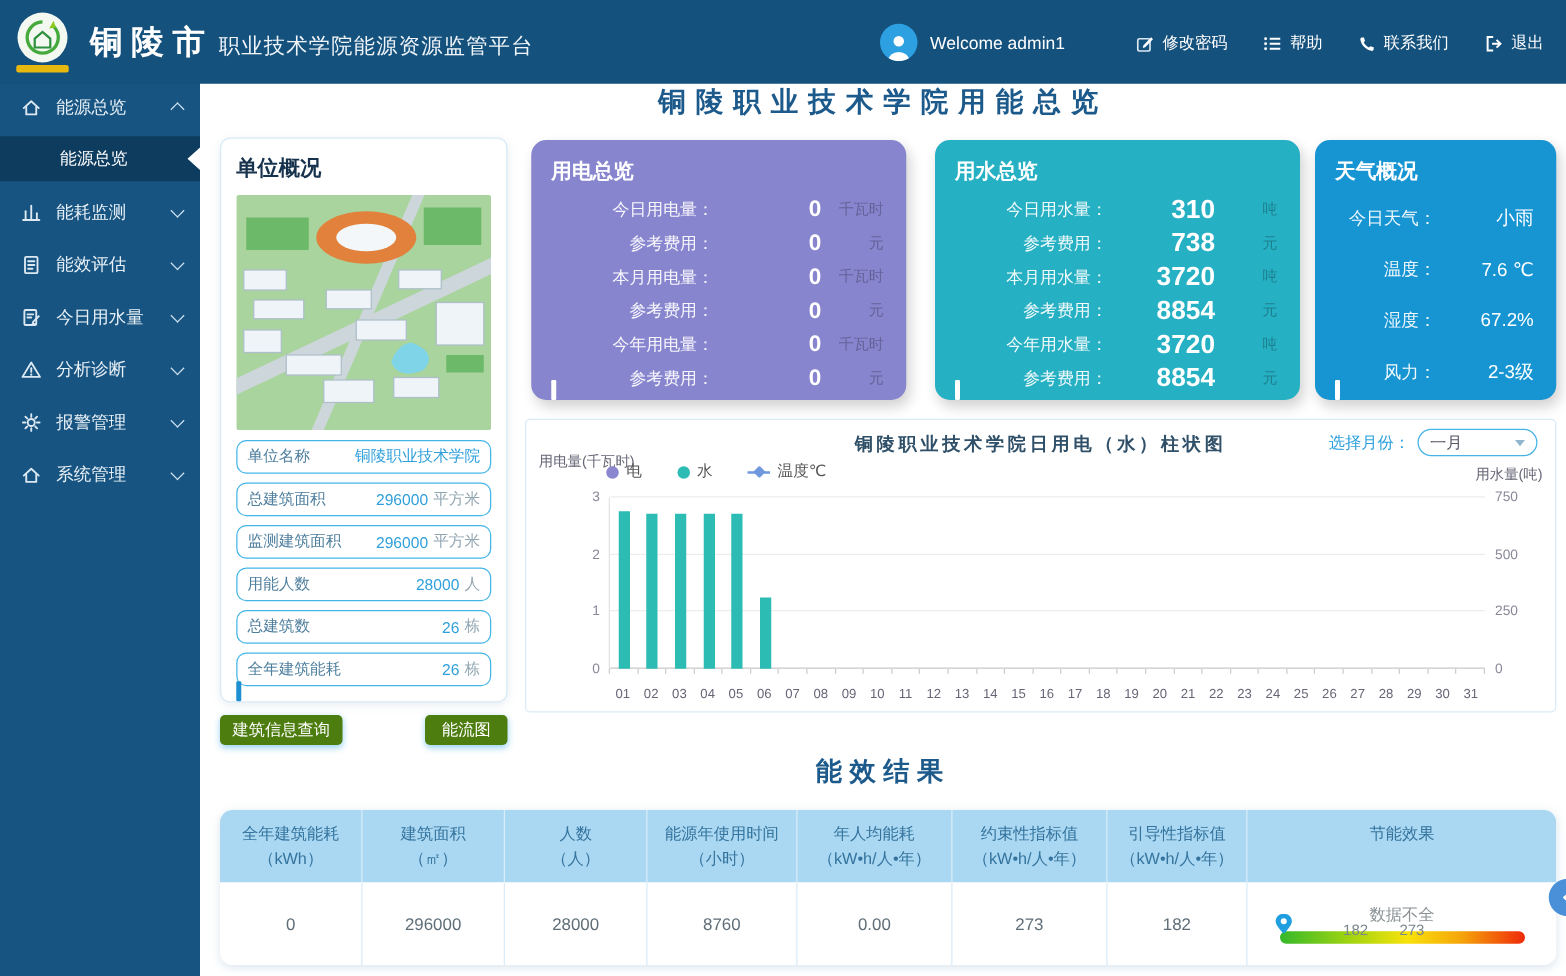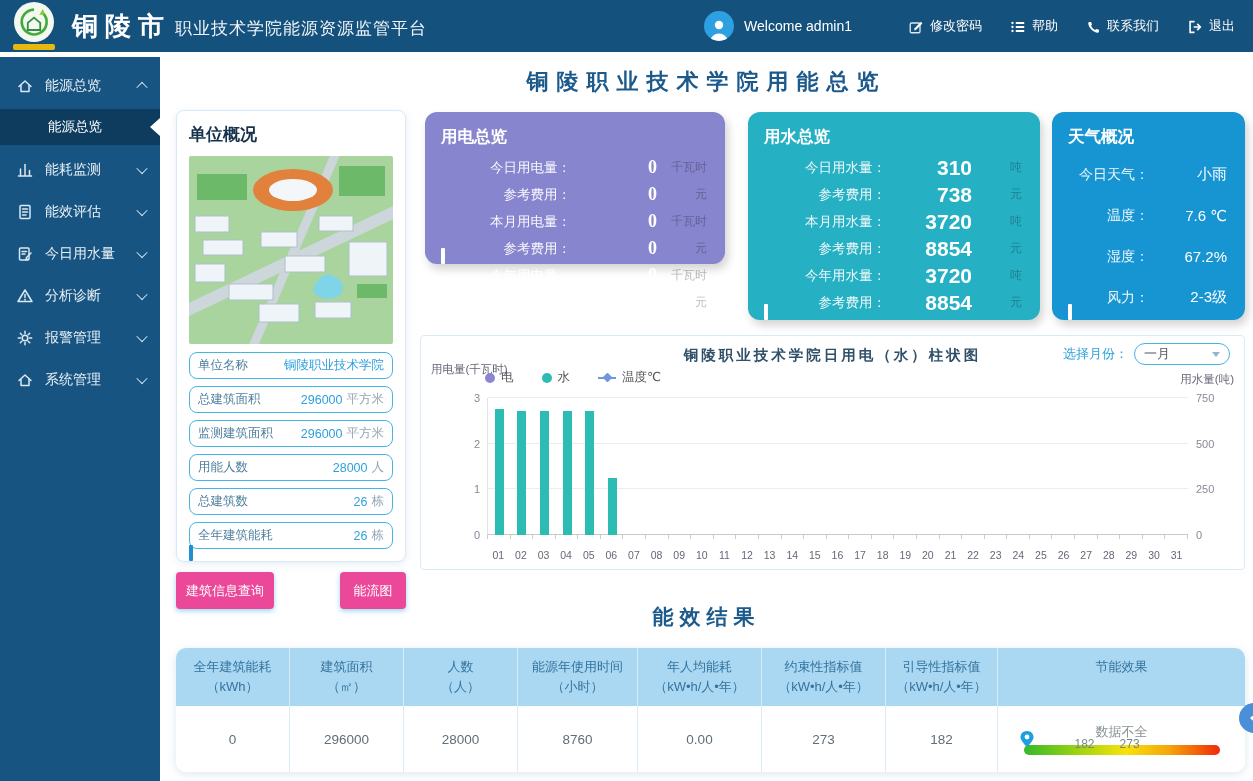--- a/index.html
+++ b/index.html
@@ -1,20 +1,20 @@
 <!DOCTYPE html>
 <html><head>
 <meta charset="utf-8">
 <style>
   * { margin:0; padding:0; box-sizing:border-box; }
   html,body { width:1253px; height:781px; overflow:hidden;
     font-family:"Liberation Sans","DejaVu Sans",sans-serif; background:#fff; position:relative; }
 
   
-  .header { position:absolute; left:0; top:0; width:1253px; height:52px;
+  .header { position:absolute; left:0; top:0; width:1253px; height:67px;
     background:#15517d; display:flex; align-items:center; padding:0 18px 0 10px; z-index:5; }
   .logo-wrap { width:48px; display:flex; flex-direction:column; align-items:center; }
   .logo-circle { width:40px; height:40px; border-radius:50%; background:#f3f8f1;
     display:flex; align-items:center; justify-content:center; }
   .logo-badge { width:42px; height:6px; background:#e7b90f; border-radius:2px; margin-top:2px; }
   .hdr-city { color:#fff; font-size:26px; font-weight:bold; letter-spacing:7px; margin-left:14px; }
   .hdr-title { color:#f0f5fa; font-size:17px; margin-left:4px; margin-top:5px; letter-spacing:1px; }
   .hdr-spacer { flex:1; }
   .avatar { width:30px; height:30px; border-radius:50%; background:#2da0e2;
     display:flex; align-items:flex-end; justify-content:center; overflow:hidden; }
@@ -54,30 +54,30 @@
   .panel-title .bar { width:4px; height:16px; background:#1e8fd0; border-radius:1px; }
   .panel-title .txt { font-size:17px; font-weight:bold; color:#16324c; }
   .campus-img { width:204px; height:188px; margin:10px auto 8px auto; border-radius:2px; overflow:hidden; }
   .u-row { height:27px; display:flex; align-items:center; border:1px solid #45b5e8;
     border-radius:8px; padding:0 8px; margin-bottom:7px; font-size:12.5px; background:#fff; }
   .u-label { color:#4e7f9e; white-space:nowrap; }
   .u-value { flex:1; text-align:right; color:#2fa0dc; }
   .u-unit { color:#93a7b3; margin-left:4px; white-space:nowrap;text-align:right; }
   .unit-buttons { position:absolute; left:16px; top:515px; width:230px;
     display:flex; justify-content:space-between; }
-  .blue-btn { min-width:66px; padding:0 10px; height:37px; background:#ec4899; color:#fff;
+  .blue-btn { min-width:66px; padding:0 10px; height:24px; background:#4d7c0f; color:#fff;
     border:none; border-radius:4px; font-size:13px; cursor:pointer;
     box-shadow:0 2px 5px rgba(30,160,224,.45); font-family:inherit; }
 
   
   .stat-card { position:absolute; top:55px; border-radius:12px; padding:14px 18px 10px 16px;
     box-shadow:3px 5px 10px rgba(0,0,0,.18); color:#fff; }
   .stat-card .panel-title .bar { background:#fff; }
   .stat-card .panel-title .txt { color:#fff; font-size:16.5px; }
-  #electric-card { left:265px; width:300px; height:152px; background:#8885cf;font-family:Liberation Serif, serif; }
+  #electric-card { left:265px; width:300px; height:208px; background:#8885cf; }
   #water-card    { left:588px; width:292px; height:208px; background:#26b0c3; }
   #weather-card  { left:892px; width:193px; height:208px; background:#1795d3; }
   .s-row { display:flex; align-items:center; height:27px; }
   .s-label { flex:1; text-align:right; font-size:13.5px; color:rgba(255,255,255,.93); }
   .s-value { width:86px; text-align:right; font-weight:bold; font-size:18px; }
   .s-value.big { font-size:21px; }
   .s-unit { width:50px; text-align:right; font-size:12px; color:rgba(0,0,0,.28); }
   .card-body { margin-top:6px; }
   #weather-card .s-row { height:41px; }
   #weather-card .s-label { font-size:14px; }

